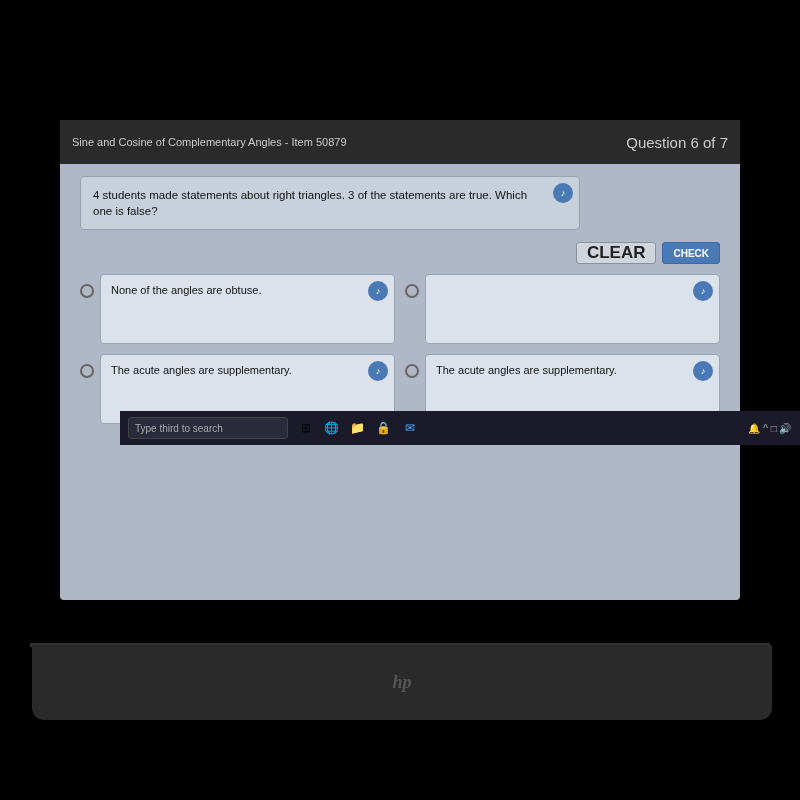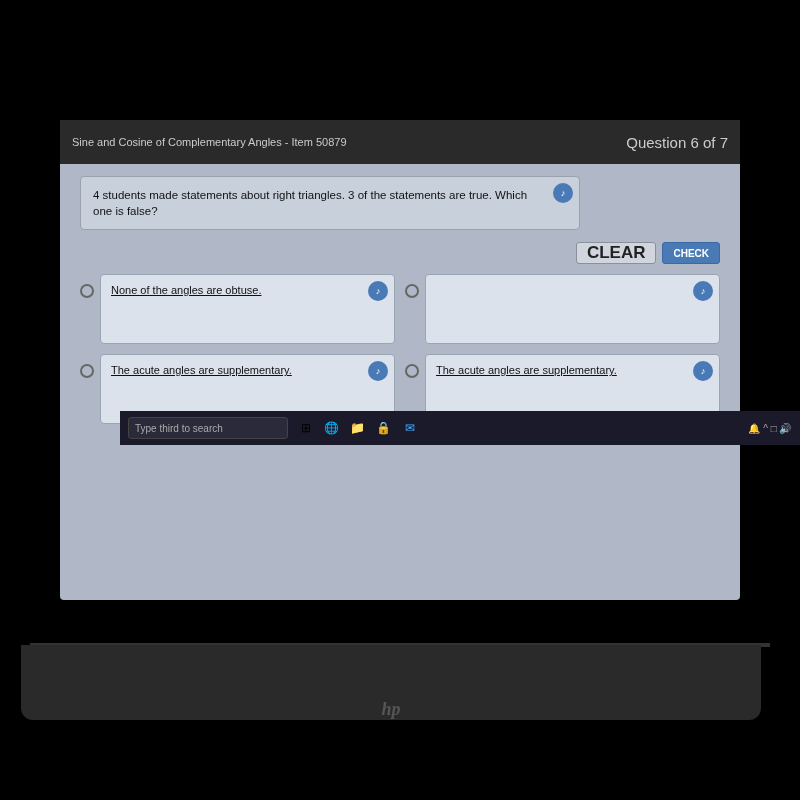--- a/index.html
+++ b/index.html
@@ -139,21 +139,20 @@
       flex: 1;
       background: #dce2ec;
       border: 1px solid #9aa5b4;
       border-radius: 4px;
       padding: 8px 30px 8px 10px;
       font-size: 11px;
       color: #111;
       line-height: 1.4;
       position: relative;
       min-height: 70px;
-      text-decoration: underline;
     }
 
     .option-box .audio-btn {
       top: 6px;
       right: 6px;
     }
 
     
     .taskbar {
       position: absolute;
@@ -206,27 +205,27 @@
       align-items: center;
       gap: 4px;
       color: #aaa;
       font-size: 10px;
     }
 
     
     .laptop-bottom {
       position: absolute;
       bottom: 80px;
-      left: 21px;
+      left: 32px;
       width: 740px;
       height: 75px;
       background: #2a2a2a;
       border-radius: 0 0 12px 12px;
       display: flex;
-      align-items: flex-end;
+      align-items: center;
       justify-content: center;
     }
 
     .hp-logo {
       color: #555;
       font-size: 18px;
       font-style: italic;
       font-weight: bold;
       font-family: serif;
     }

